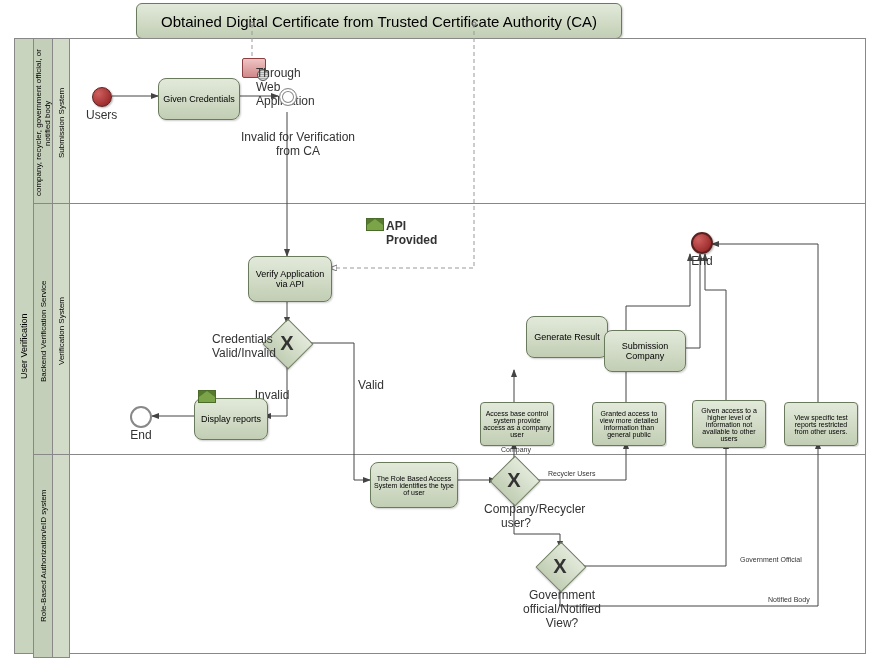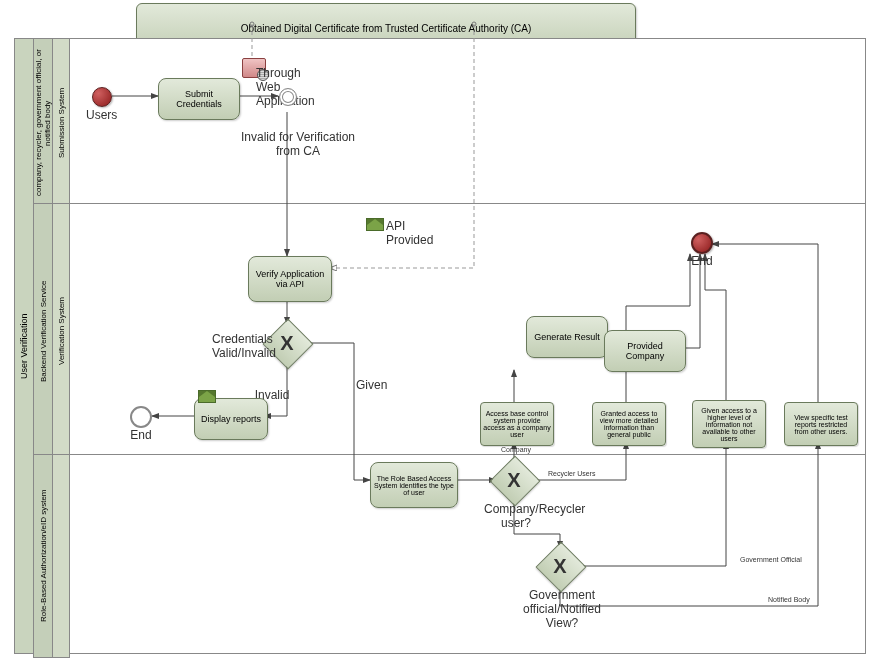--- a/index.html
+++ b/index.html
@@ -70,22 +70,22 @@
   }
   .title-bar {
     position: absolute;
     border: 1px solid #6a7a5c;
     border-radius: 6px;
     background: linear-gradient(#e2e9da, #c2ceb4);
     text-align: center;
     display: flex;
     align-items: center;
     justify-content: center;
-    font-size: 10px;
-    padding: 15px;
+    font-size: 15px;
+    padding: 8px;
     box-shadow: 1px 1px 2px rgba(0,0,0,0.2);
   }
   .gateway {
     position: absolute;
     width: 34px;
     height: 34px;
     transform: rotate(45deg);
     border: 1px solid #6a7a5c;
     background: linear-gradient(#e2e9da,#c2ceb4);
     box-shadow: 1px 1px 2px rgba(0,0,0,0.2);
@@ -268,41 +268,41 @@
   <path d="M726,402 L726,290 L705,290 L705,254" stroke="#444" stroke-width="1" fill="none" marker-end="url(#arrow)"></path>
 
   <path d="M560,584 L560,606 L818,606 L818,442" stroke="#444" stroke-width="1" fill="none" marker-end="url(#arrow)"></path>
   <path d="M818,402 L818,244 L712,244" stroke="#444" stroke-width="1" fill="none" marker-end="url(#arrow)"></path>
 </svg>
 
 <div class="start-ev" style="left:92px; top:87px;"></div>
 <div class="text-label" style="left:86px; top:108px; width:30px;">Users</div>
 
 <div class="task" style="left:158px; top:78px; width:76px; height:36px;">
-  <span>Submit Credentials</span>
+  <span>Given Credentials</span>
 </div>
 
 <div class="web-icon" style="left:242px; top:58px;"></div>
 <div class="text-label" style="left:256px; top:66px; width:70px; text-align:left;">Through Web Application</div>
 
 <div class="inter-ev" style="left:279px; top:88px;"></div>
 <div class="text-label" style="left:228px; top:130px; width:140px;">Invalid for Verification from CA</div>
 
 <div class="msg-env" style="left:366px; top:218px;"></div>
-<div class="text-label" style="left:386px; top:219px; width:70px; text-align:left;">API Provided</div>
+<div class="text-label" style="left:386px; top:219px; width:70px; text-align:left;font-weight:bold;">API Provided</div>
 
 <div class="task" style="left:248px; top:256px; width:78px; height:40px;">
   <span>Verify Application via API</span>
 </div>
 
 <div class="gateway" style="left:270px; top:326px;"></div>
 <div class="gateway-x" style="left:270px; top:332px;">X</div>
 <div class="text-label" style="left:212px; top:332px; width:56px; text-align:right;">Credentials Valid/Invalid</div>
 <div class="text-label" style="left:254px; top:388px; width:36px;">Invalid</div>
-<div class="text-label" style="left:356px; top:378px; width:30px;">Given</div>
+<div class="text-label" style="left:356px; top:378px; width:30px;">Valid</div>
 
 <div class="task" style="left:194px; top:398px; width:68px; height:36px;">
   <span>Display reports</span>
 </div>
 <div class="msg-env" style="left:198px; top:390px;"></div>
 
 <div class="end-plain" style="left:130px; top:406px;"></div>
 <div class="text-label" style="left:126px; top:428px; width:30px;">End</div>
 
 <div class="task" style="left:370px; top:462px; width:82px; height:40px; font-size:7px;">
@@ -319,21 +319,21 @@
 <div class="gateway-x" style="left:543px; top:555px;">X</div>
 <div class="text-label" style="left:522px; top:588px; width:80px;">Government official/Notified View?</div>
 <div class="text-label" style="left:740px; top:556px; width:90px; font-size:7px; text-align:left;">Government Official</div>
 <div class="text-label" style="left:768px; top:596px; width:70px; font-size:7px; text-align:left;">Notified Body</div>
 
 <div class="task" style="left:478px; top:316px; width:76px; height:36px;margin-left:48px;">
   <span>Generate Result</span>
 </div>
 
 <div class="task" style="left:604px; top:330px; width:76px; height:36px;">
-  <span>Provided Company</span>
+  <span>Submission Company</span>
 </div>
 
 <div class="end-ev-ring" style="left:691px; top:232px;"></div>
 <div class="text-label" style="left:687px; top:254px; width:30px;">End</div>
 
 <div class="note-box" style="left:480px; top:402px; width:68px; height:38px;">
   <span>Access base control system provide access as a company user</span>
 </div>
 <div class="note-box" style="left:592px; top:402px; width:68px; height:38px;">
   <span>Granted access to view more detailed information than general public</span>

